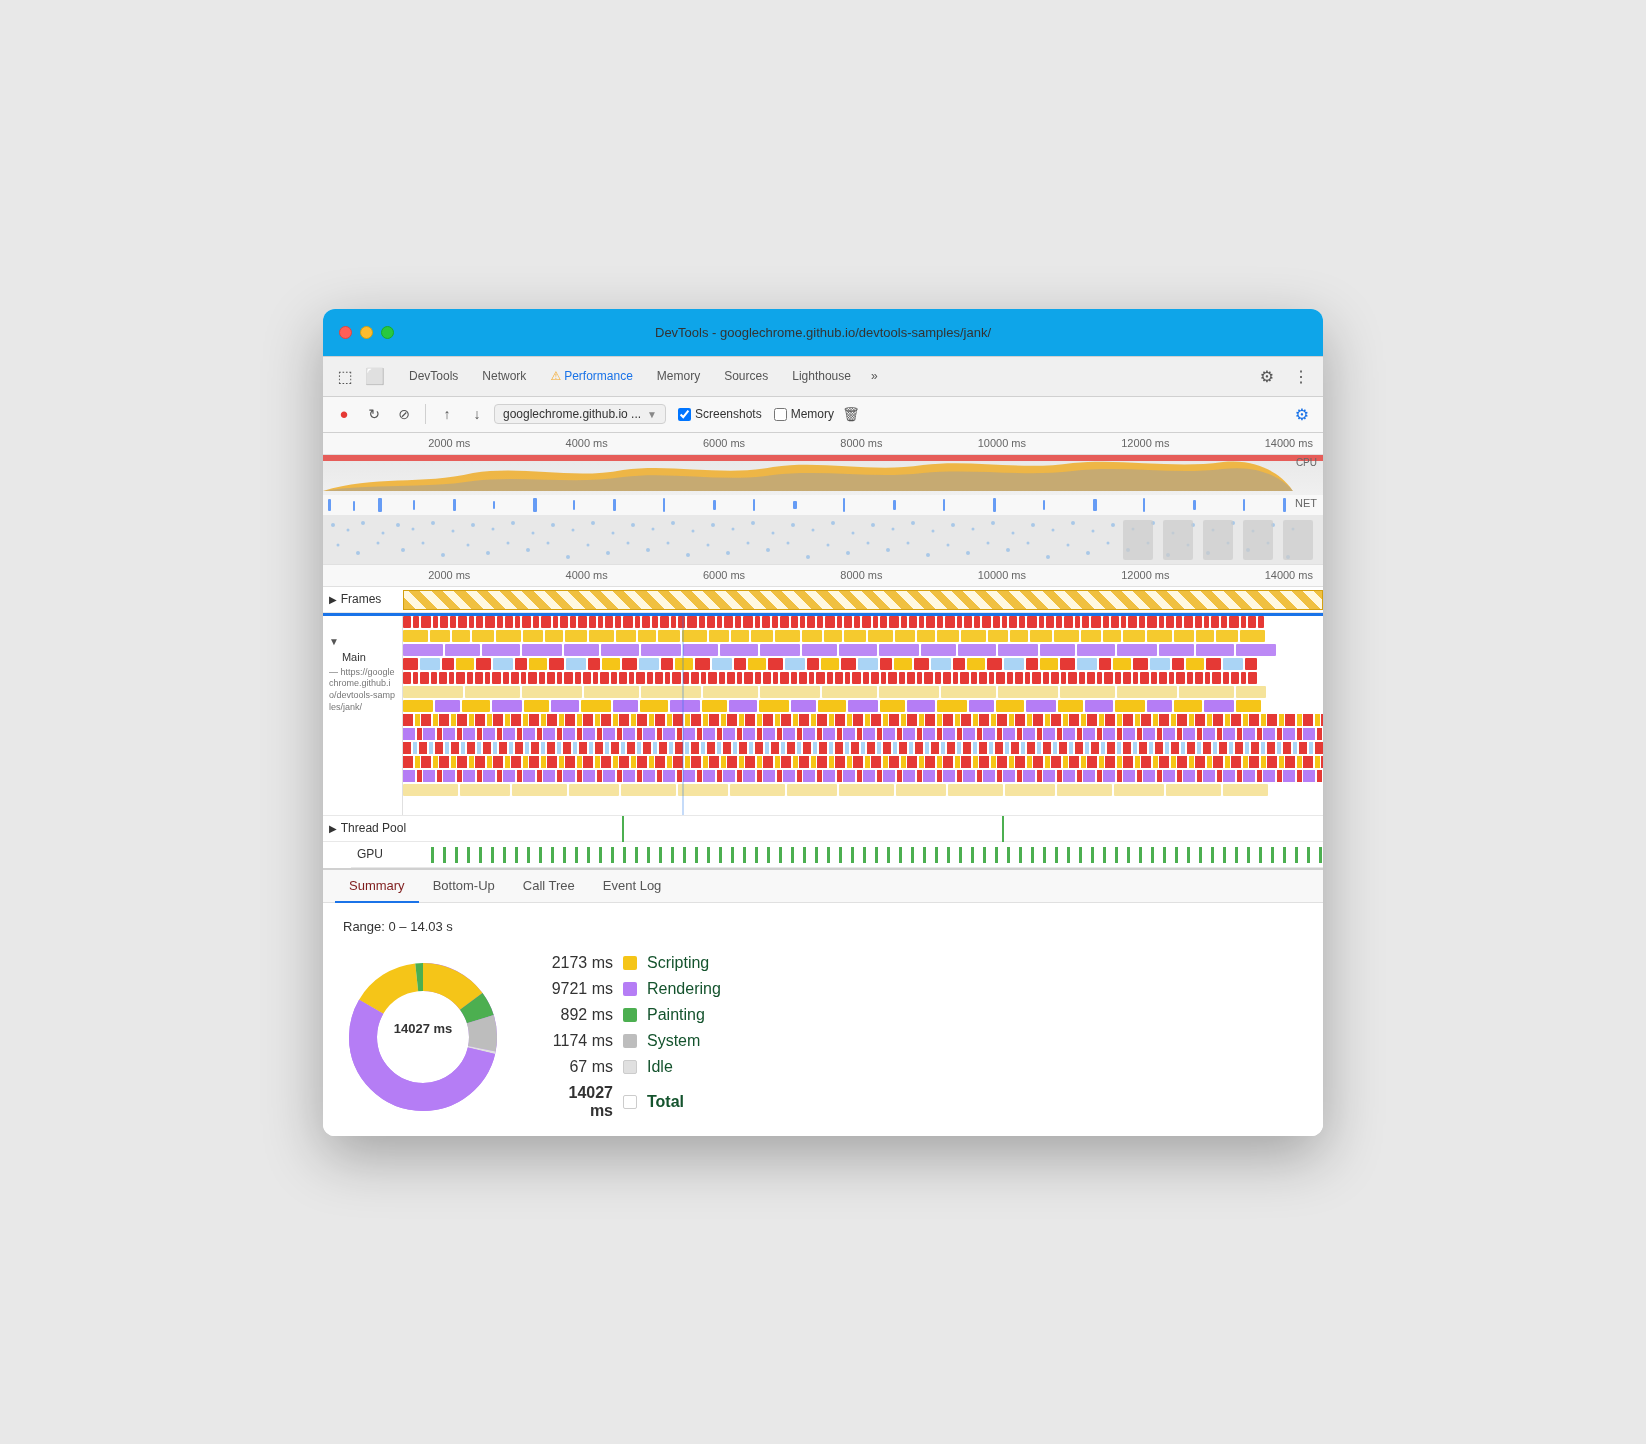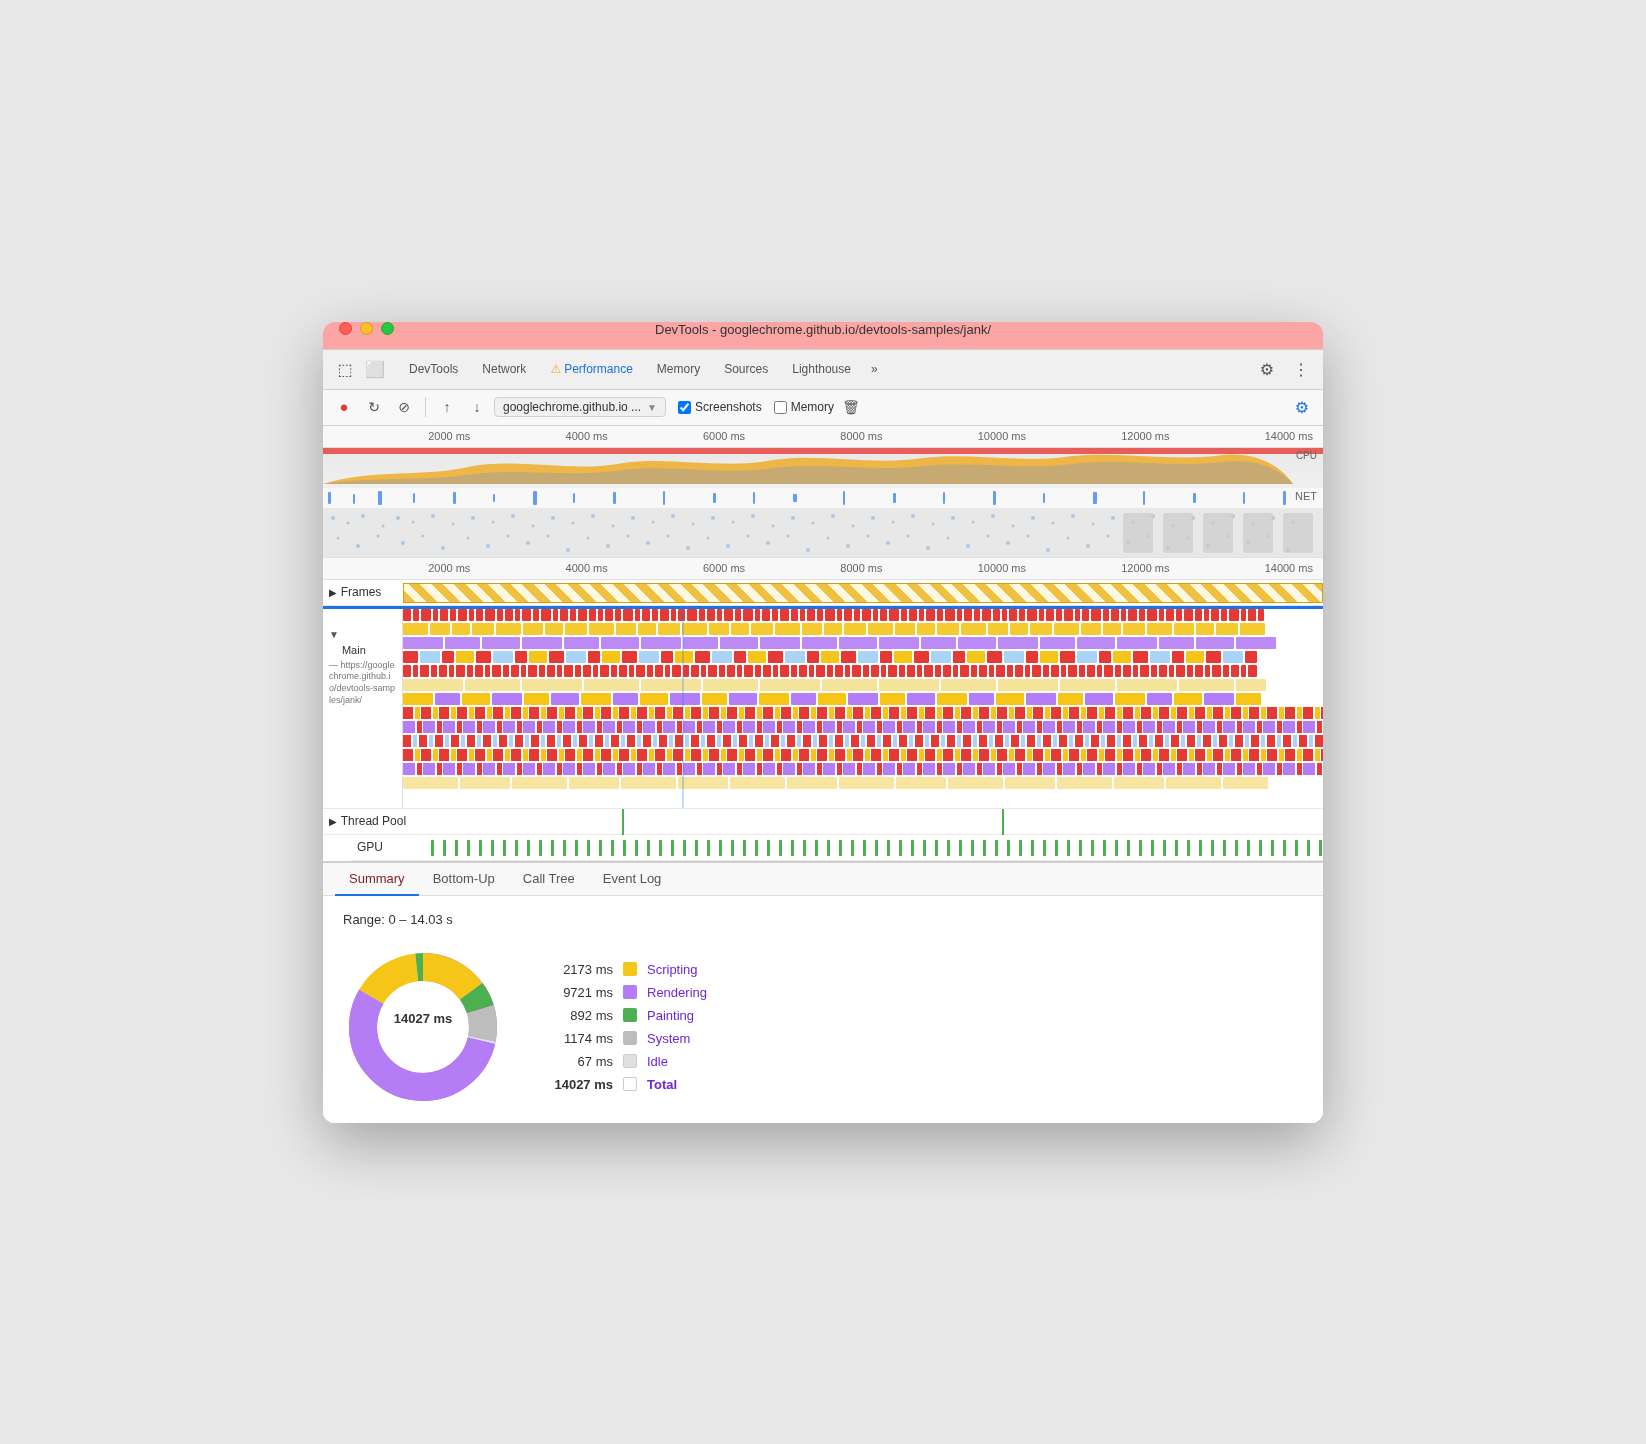--- a/index.html
+++ b/index.html
@@ -12,24 +12,24 @@
       font-family: -apple-system, BlinkMacSystemFont, 'Segoe UI', sans-serif;
     }
     .window {
       width: 1000px;
       background: #f5f5f5;
       border-radius: 12px;
       box-shadow: 0 20px 60px rgba(0,0,0,0.3);
       overflow: hidden;
     }
     .titlebar {
-      background: #fca5a5;
-      height: 28px;
-      display: flex;
-      align-items: flex-start;
+      background: #0ea5e9;
+      height: 48px;
+      display: flex;
+      align-items: center;
       padding: 0 16px;
       border-bottom: 1px solid #d0d0d0;
       position: relative;
     }
     .traffic-lights {
       display: flex;
       gap: 8px;
       align-items: center;
     }
     .traffic-light {
@@ -352,35 +352,35 @@
     }
     .legend {
       display: flex;
       flex-direction: column;
       gap: 8px;
     }
     .legend-item {
       display: flex;
       align-items: center;
       gap: 10px;
-      font-size: 13px;
+      font-size: 16px;
     }
     .legend-value {
       width: 70px;
       text-align: right;
       color: #333;
     }
     .legend-color {
       width: 14px;
       height: 14px;
       border-radius: 2px;
       flex-shrink: 0;
     }
     .legend-name {
-      color: #6d28d9;
+      color: #14532d;
     }
     .legend-item.bold .legend-value,
     .legend-item.bold .legend-name {
       font-weight: 700;
     }
   </style>
 </head>
 <body>
 
 <div class="window">

